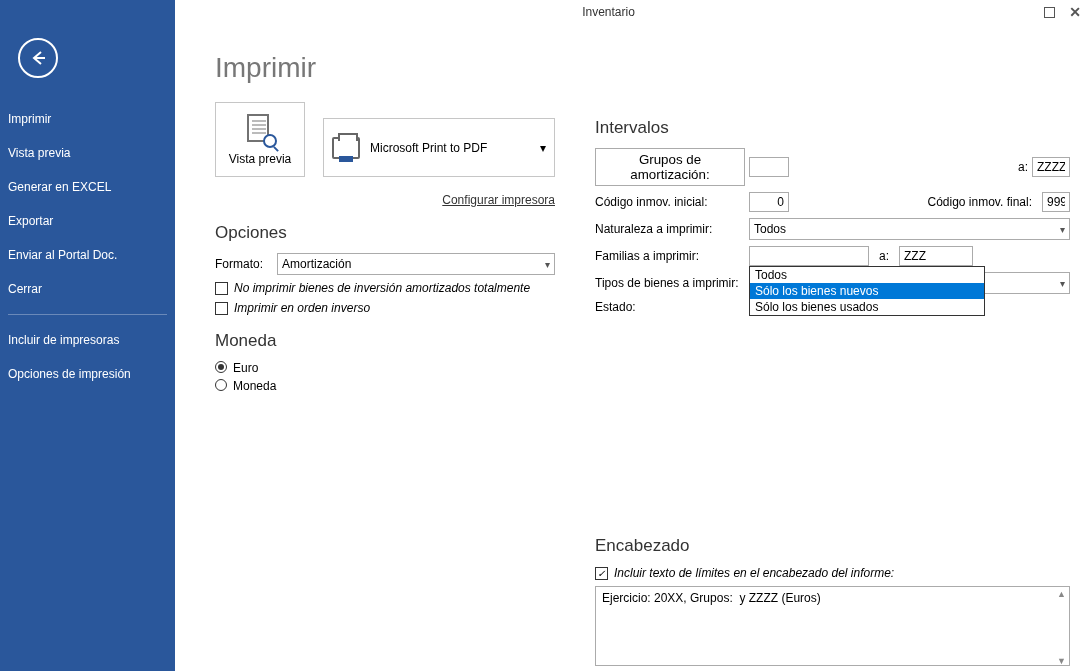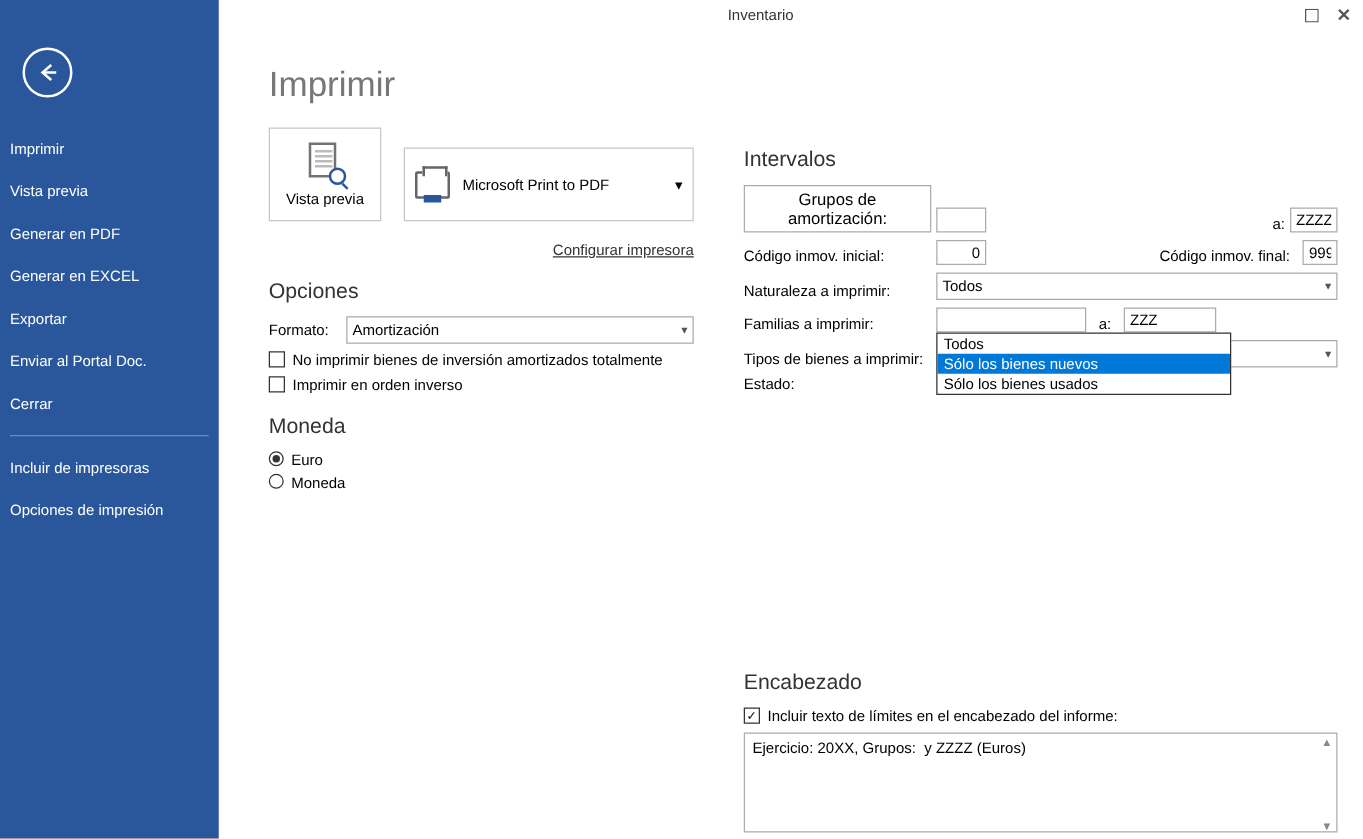--- a/index.html
+++ b/index.html
@@ -144,26 +144,26 @@
 .select {
   border: 1px solid #ababab;
   height: 22px;
   display: flex;
   align-items: center;
   padding: 0 4px;
   cursor: pointer;
   background: #fff;
 }
 .select .caret { margin-left: auto; font-size: 10px; color:#555; }
-.checkbox { display:flex; align-items:flex-start; margin: 6px 0; cursor:pointer; }
+.checkbox { display:flex; align-items:flex-end; margin: 6px 0; cursor:pointer;font-style:italic; }
 .checkbox .box { width:13px; height:13px; border:1px solid #333; margin-right:6px; display:flex; align-items:center; justify-content:center; font-size:10px; }
 .radio { display:flex; align-items:flex-start; margin:4px 0; cursor:pointer; }
 .radio .circ { width:12px; height:12px; border:1px solid #333; border-radius:50%; margin-right:6px; display:flex; align-items:center; justify-content:center; }
 .radio .circ .dot { width:6px; height:6px; background:#333; border-radius:50%; }
-.interval-row { display:flex; align-items:flex-end; margin-bottom:6px; gap:4px; }
+.interval-row { display:flex; align-items:center; margin-bottom:6px; gap:4px; }
 .interval-row .ilab { width:150px; }
 .btn-outline { border:1px solid #ababab; padding:3px 7px; background:#fff; cursor:pointer; }
 input.txt { border:1px solid #ababab; height:20px; padding:0 4px; font-family:inherit; font-size:12px; }
 .dropdown-open {
   position: absolute;
   border:1px solid #333;
   background:#fff;
   z-index: 10;
 }
 .dropdown-open .opt { padding:1px 5px; cursor:pointer; }
@@ -197,21 +197,20 @@
 
 <div class="sidebar">
   <div class="back-btn">
     <svg width="20" height="20" viewBox="0 0 20 20" fill="none" stroke-width="2">
         <path d="M13 4 L6 10 L13 16" stroke="#fff"></path>
         <line x1="6" y1="10" x2="17" y2="10" stroke="#fff"></line>
       </svg>
   </div>
   <div class="nav-item">Imprimir</div>
   <div class="nav-item">Vista previa</div>
-  <div class="nav-item">Generar en PDF</div>
   <div class="nav-item">Generar en EXCEL</div>
   <div class="nav-item">Exportar</div>
   <div class="nav-item">Enviar al Portal Doc.</div>
   <div class="nav-item">Cerrar</div>
   <div class="nav-sep"></div>
   <div class="nav-item">Incluir de impresoras</div>
   <div class="nav-item">Opciones de impresión</div>
 </div>
 
 <div class="main">

